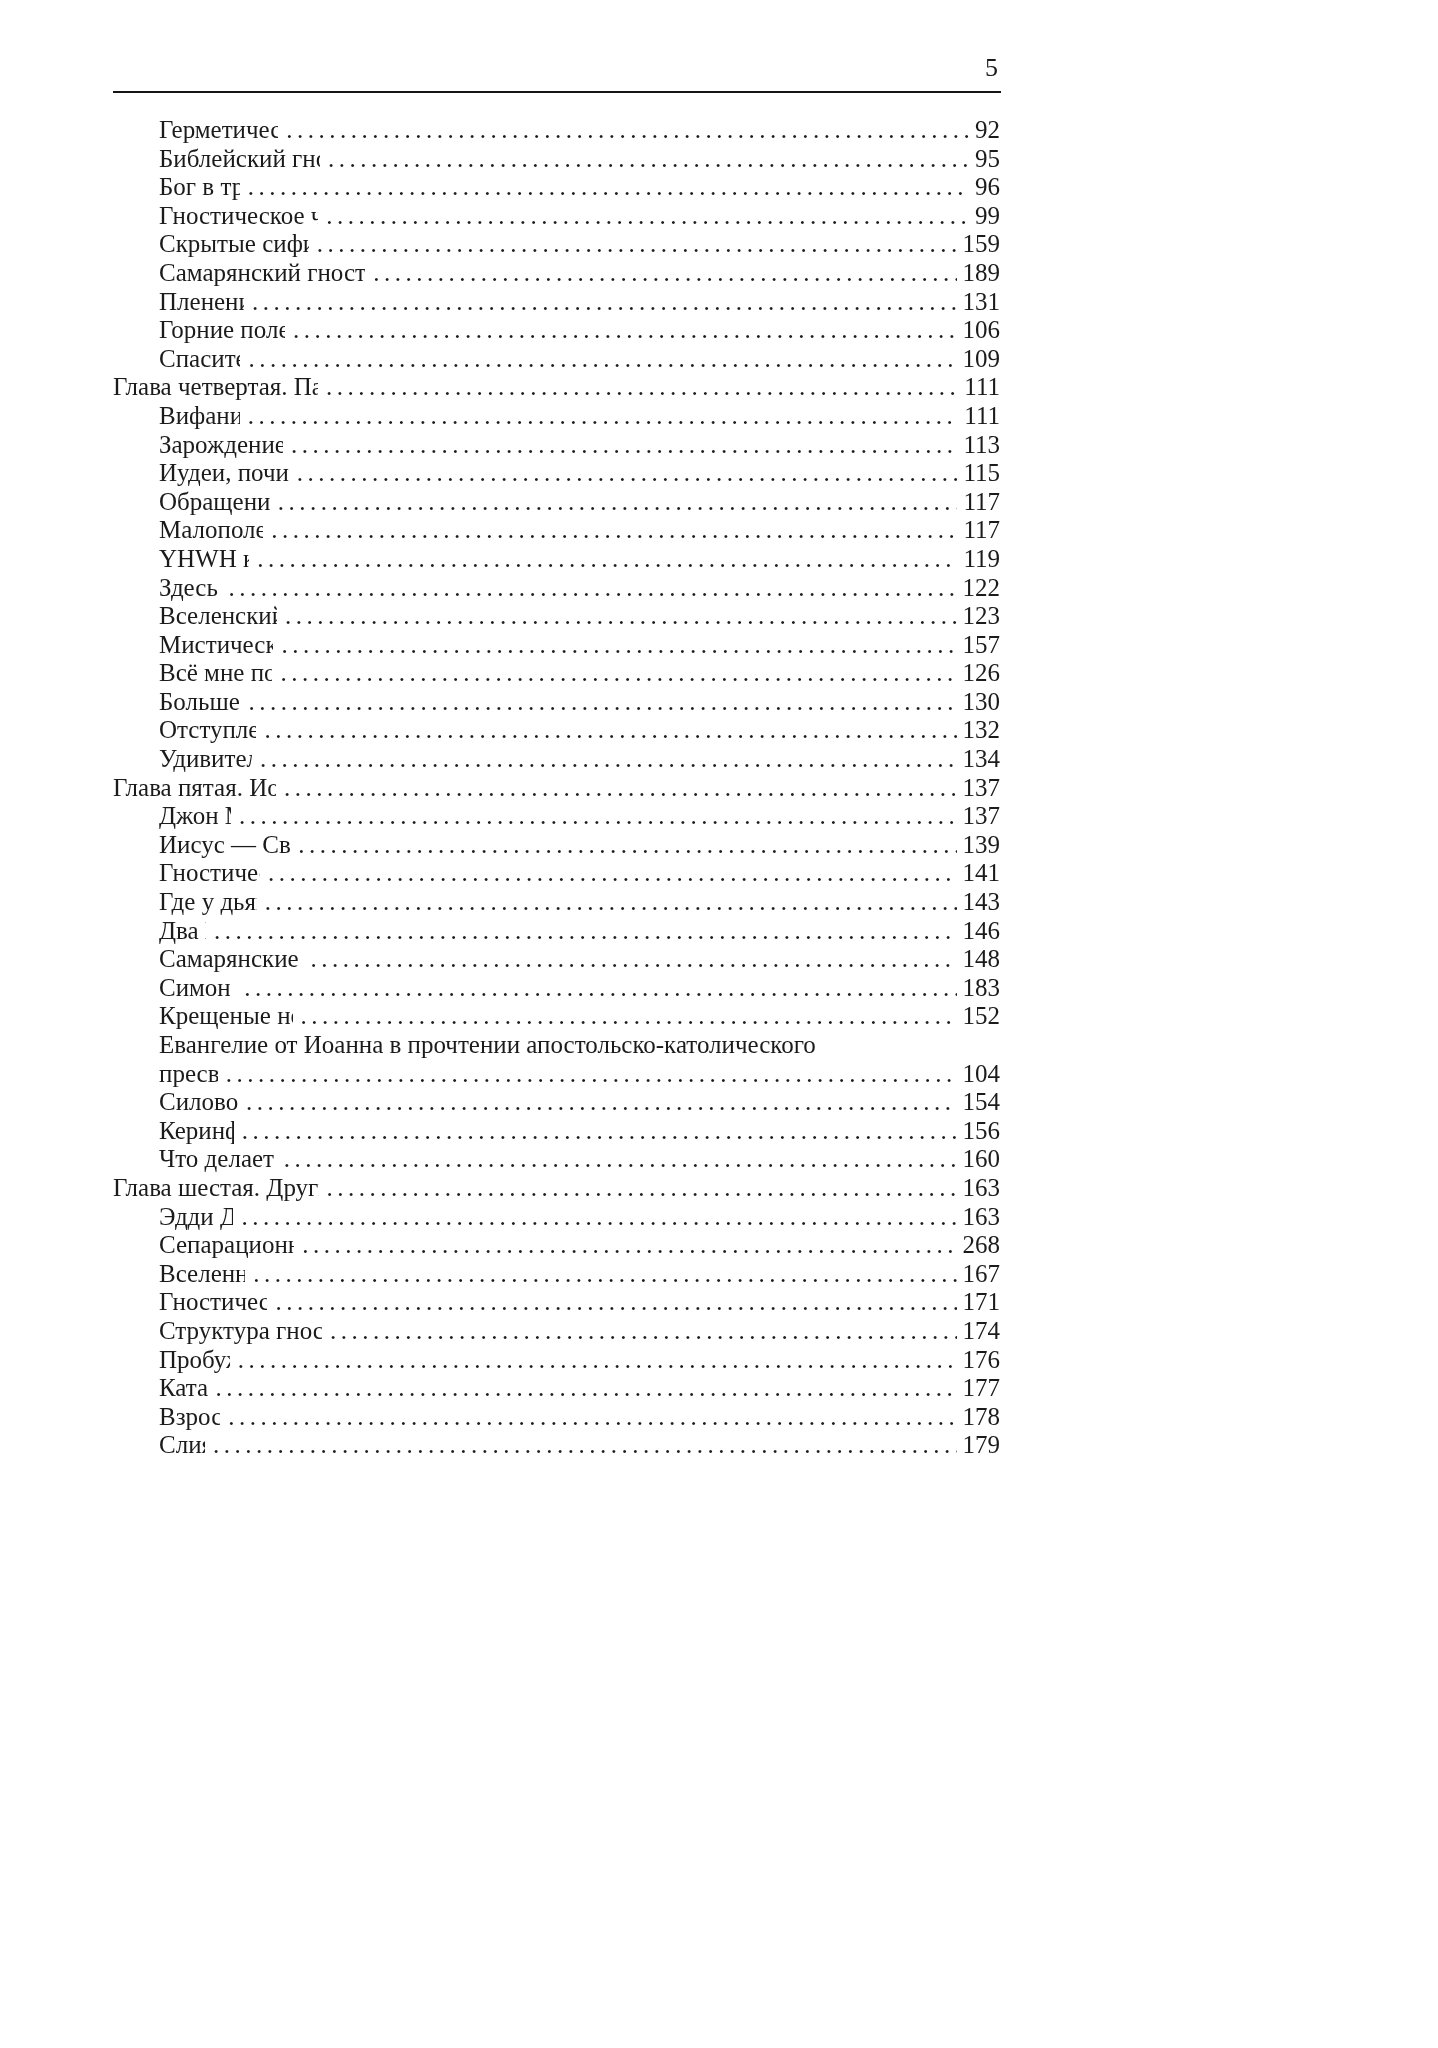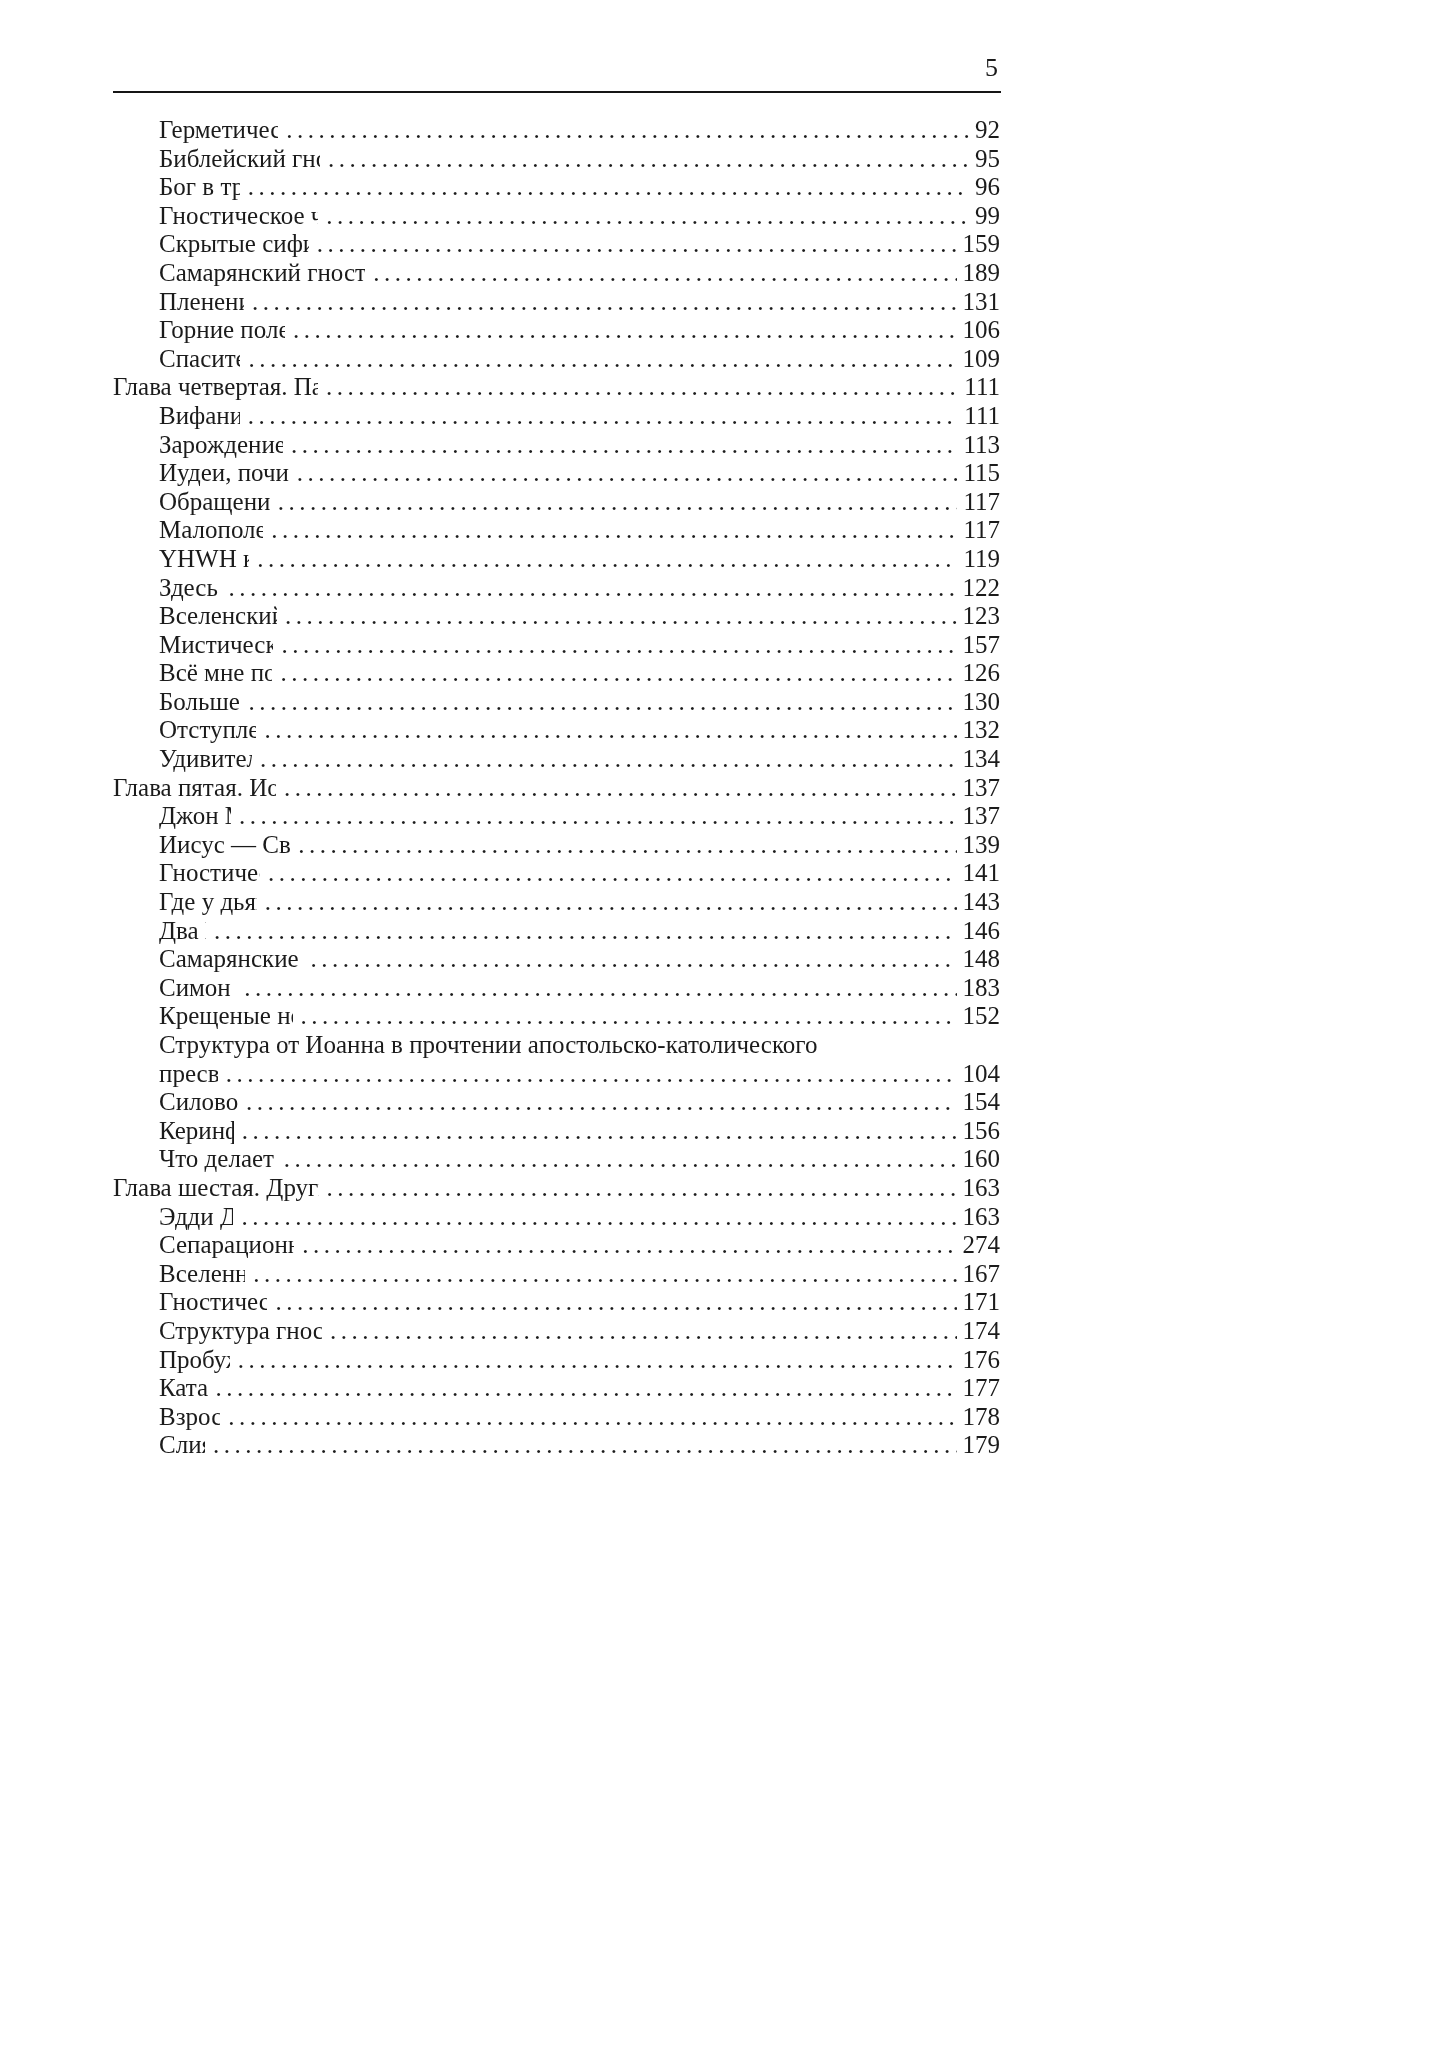--- a/index.html
+++ b/index.html
@@ -236,21 +236,21 @@
           <span class="toc-title">Симон говорит</span>
           <span class="toc-leader"></span>
           <span class="toc-page">183</span>
         </div>
         <div class="toc-row section">
           <span class="toc-title">Крещеные новообращенные</span>
           <span class="toc-leader"></span>
           <span class="toc-page">152</span>
         </div>
         <div class="toc-row section no-leader">
-          <span class="toc-title">Структура от Иоанна в прочтении апостольско-католического</span>
+          <span class="toc-title">Евангелие от Иоанна в прочтении апостольско-католического</span>
           <span class="toc-leader"></span>
           <span class="toc-page"></span>
         </div>
         <div class="toc-row section">
           <span class="toc-title">пресвитера</span>
           <span class="toc-leader"></span>
           <span class="toc-page">104</span>
         </div>
         <div class="toc-row section">
           <span class="toc-title">Силовой захват</span>
@@ -273,21 +273,21 @@
           <span class="toc-page">163</span>
         </div>
         <div class="toc-row section">
           <span class="toc-title">Эдди Джессуп</span>
           <span class="toc-leader"></span>
           <span class="toc-page">163</span>
         </div>
         <div class="toc-row section">
           <span class="toc-title">Сепарационная тревожность</span>
           <span class="toc-leader"></span>
-          <span class="toc-page">274</span>
+          <span class="toc-page">268</span>
         </div>
         <div class="toc-row section">
           <span class="toc-title">Вселенная в теле</span>
           <span class="toc-leader"></span>
           <span class="toc-page">167</span>
         </div>
         <div class="toc-row section">
           <span class="toc-title">Гностическое лечение</span>
           <span class="toc-leader"></span>
           <span class="toc-page">171</span>

